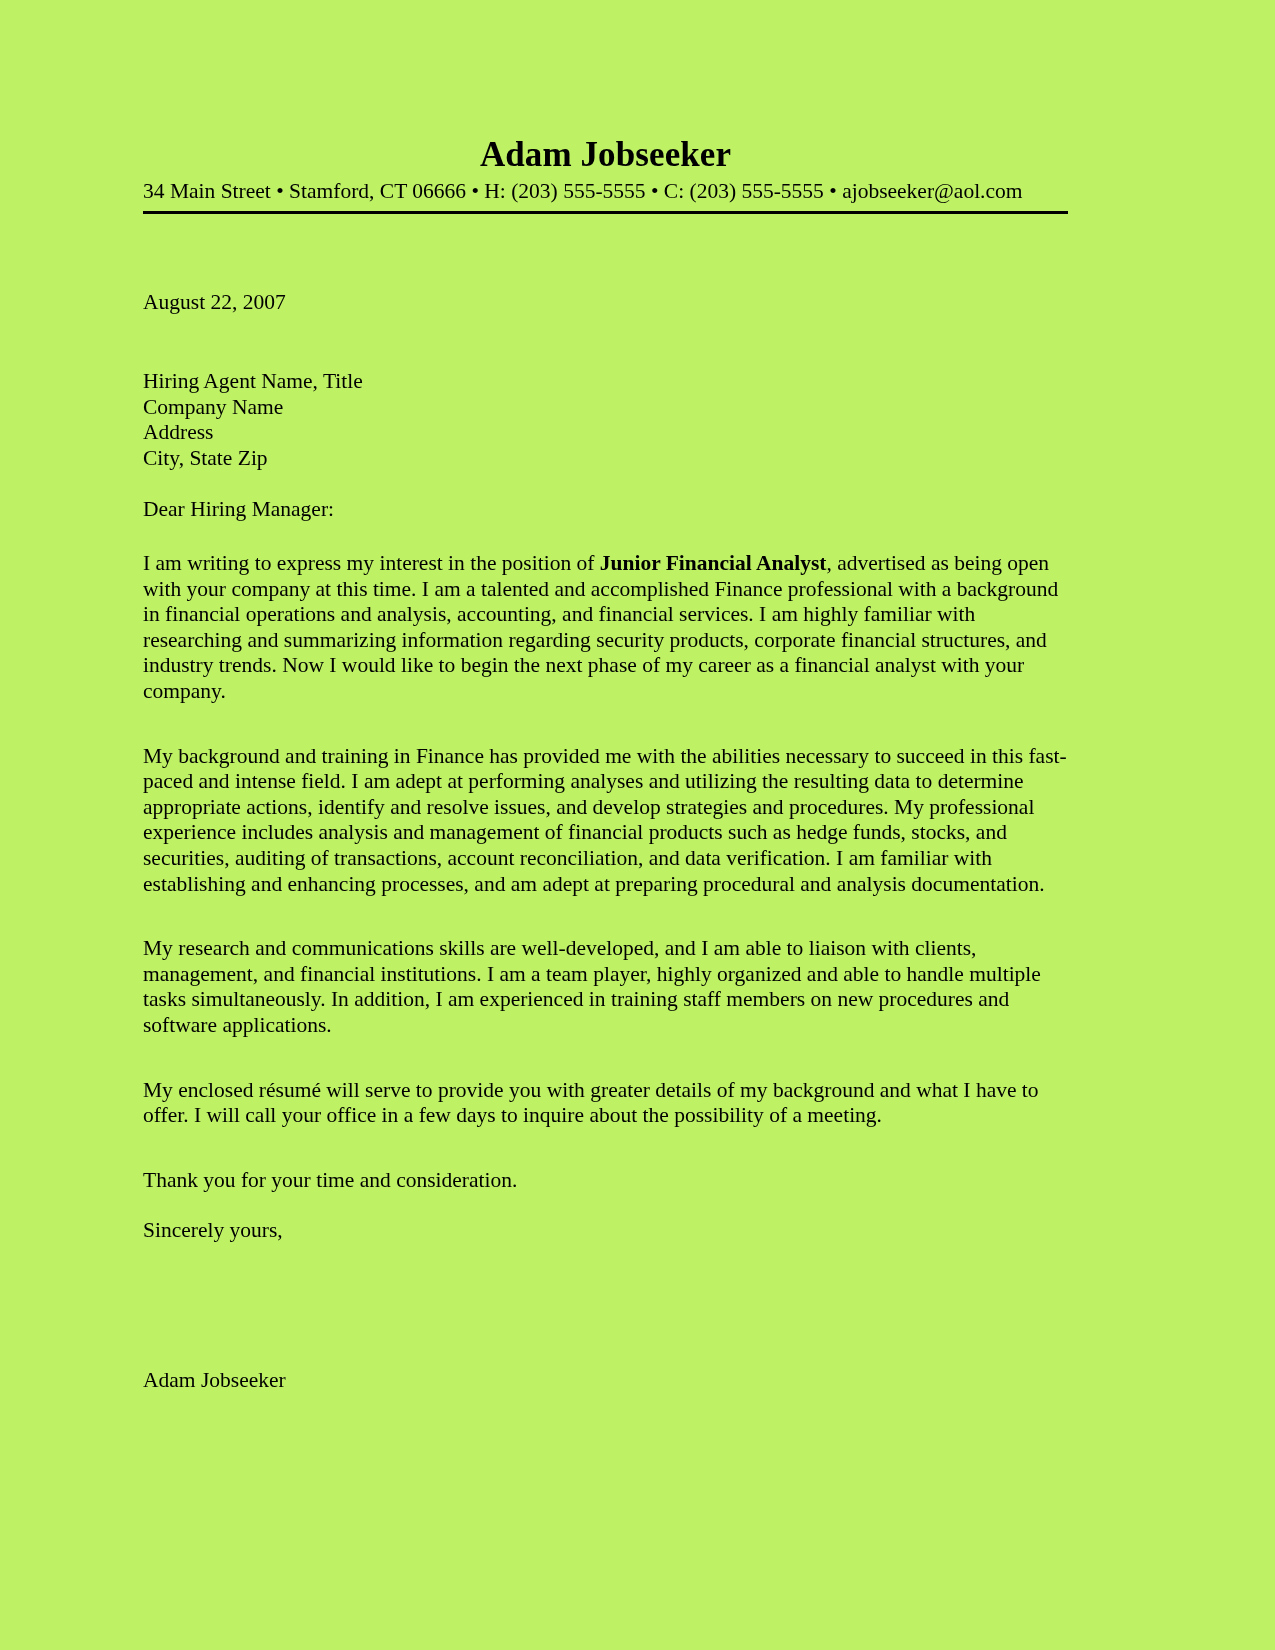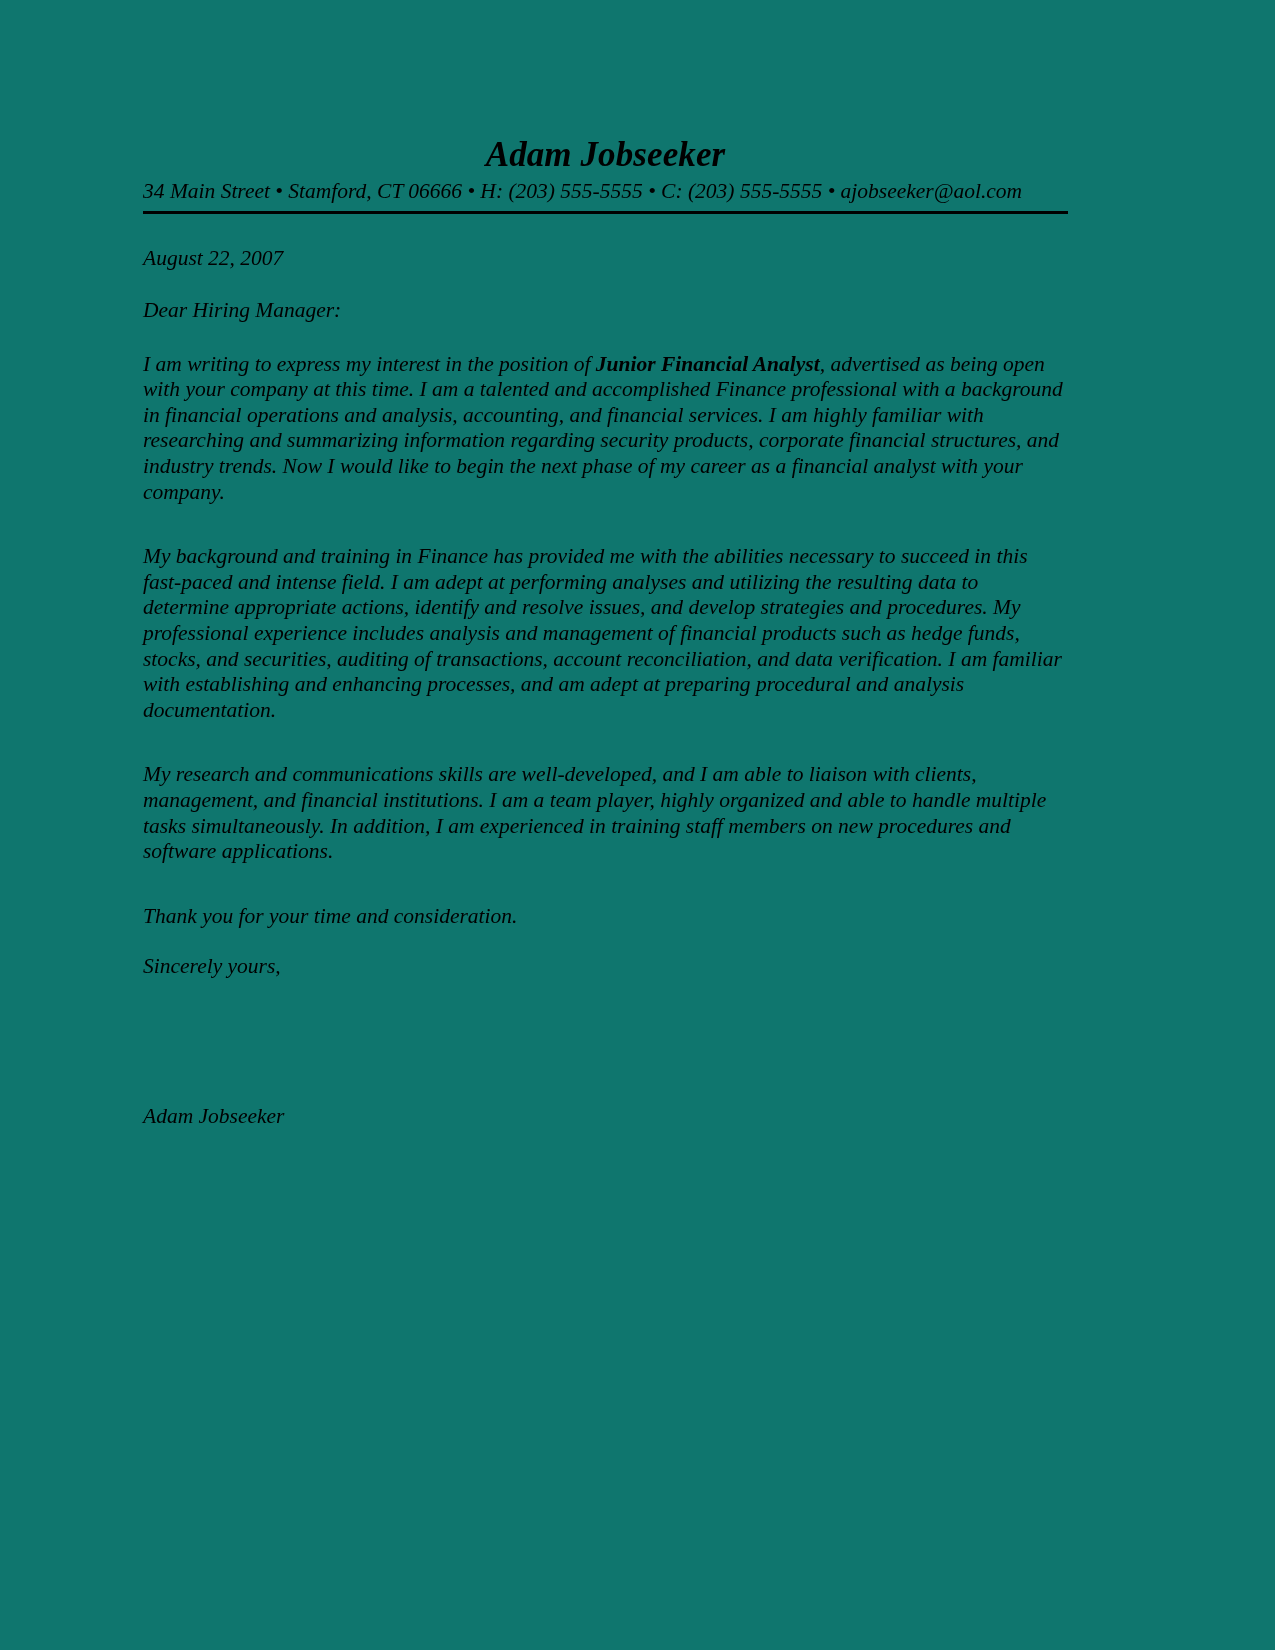--- a/index.html
+++ b/index.html
@@ -12,23 +12,22 @@
     height: 1650px;
     font-family: "Liberation Serif", "DejaVu Serif", serif;
     color: #000000;
     -webkit-font-smoothing: antialiased;
   }
 
   .page {
     position: relative;
     width: 1275px;
     height: 1650px;
-    background: #0f766e;
+    background: #bef264;
     box-sizing: border-box;
-    font-style: italic;
   }
 
   .letter {
     position: absolute;
     left: 143px;
     top: 0;
     width: 925px;
   }
 
   
@@ -60,21 +59,21 @@
   }
 
   
   .body-block {
     font-size: 21.5px;
     line-height: 25.6px;
     text-align: left;
   }
 
   .date-line {
-    margin-top: 32px;
+    margin-top: 76px;
   }
 
   .recipient-block {
     margin-top: 53px;
   }
   .recipient-block .addr-line {
     display: block;
   }
 
   .salutation {
@@ -110,29 +109,36 @@
     <div class="letterhead">
       <h1 class="applicant-name">Adam Jobseeker</h1>
       <div class="contact-line">34 Main Street • Stamford, CT 06666 • H: (203) 555-5555 • C: (203) 555-5555 • ajobseeker@aol.com</div>
       <hr class="header-rule">
     </div>
 
     <div class="body-block">
 
       <div class="date-line">August 22, 2007</div>
 
+      <div class="recipient-block">
+        <span class="addr-line">Hiring Agent Name, Title</span>
+        <span class="addr-line">Company Name</span>
+        <span class="addr-line">Address</span>
+        <span class="addr-line">City, State Zip</span>
+      </div>
 
       <div class="salutation">Dear Hiring Manager:</div>
 
       <p class="para tight-first"><span>I am writing to express my interest in the position of </span><span class="bold-role">Junior Financial Analyst</span><span>, advertised as being open with your company at this time.  I am a talented and accomplished Finance professional with a background in financial operations and analysis, accounting, and financial services.  I am highly familiar with researching and summarizing information regarding security products, corporate financial structures, and industry trends.  Now I would like to begin the next phase of my career as a financial analyst with your company.</span></p>
 
       <p class="para">My background and training in Finance has provided me with the abilities necessary to succeed in this fast-paced and intense field.  I am adept at performing analyses and utilizing the resulting data to determine appropriate actions, identify and resolve issues, and develop strategies and procedures.  My professional experience includes analysis and management of financial products such as hedge funds, stocks, and securities, auditing of transactions, account reconciliation, and data verification.  I am familiar with establishing and enhancing processes, and am adept at preparing procedural and analysis documentation.</p>
 
       <p class="para">My research and communications skills are well-developed, and I am able to liaison with clients, management, and financial institutions.  I am a team player, highly organized and able to handle multiple tasks simultaneously.  In addition, I am experienced in training staff members on new procedures and software applications.</p>
 
+      <p class="para">My enclosed résumé will serve to provide you with greater details of my background and what I have to offer.  I will call your office in a few days to inquire about the possibility of a meeting.</p>
 
       <p class="para">Thank you for your time and consideration.</p>
 
       <p class="para closing">Sincerely yours,</p>
 
       <div class="signature-name">Adam Jobseeker</div>
 
     </div>
   </div>
 </div>

